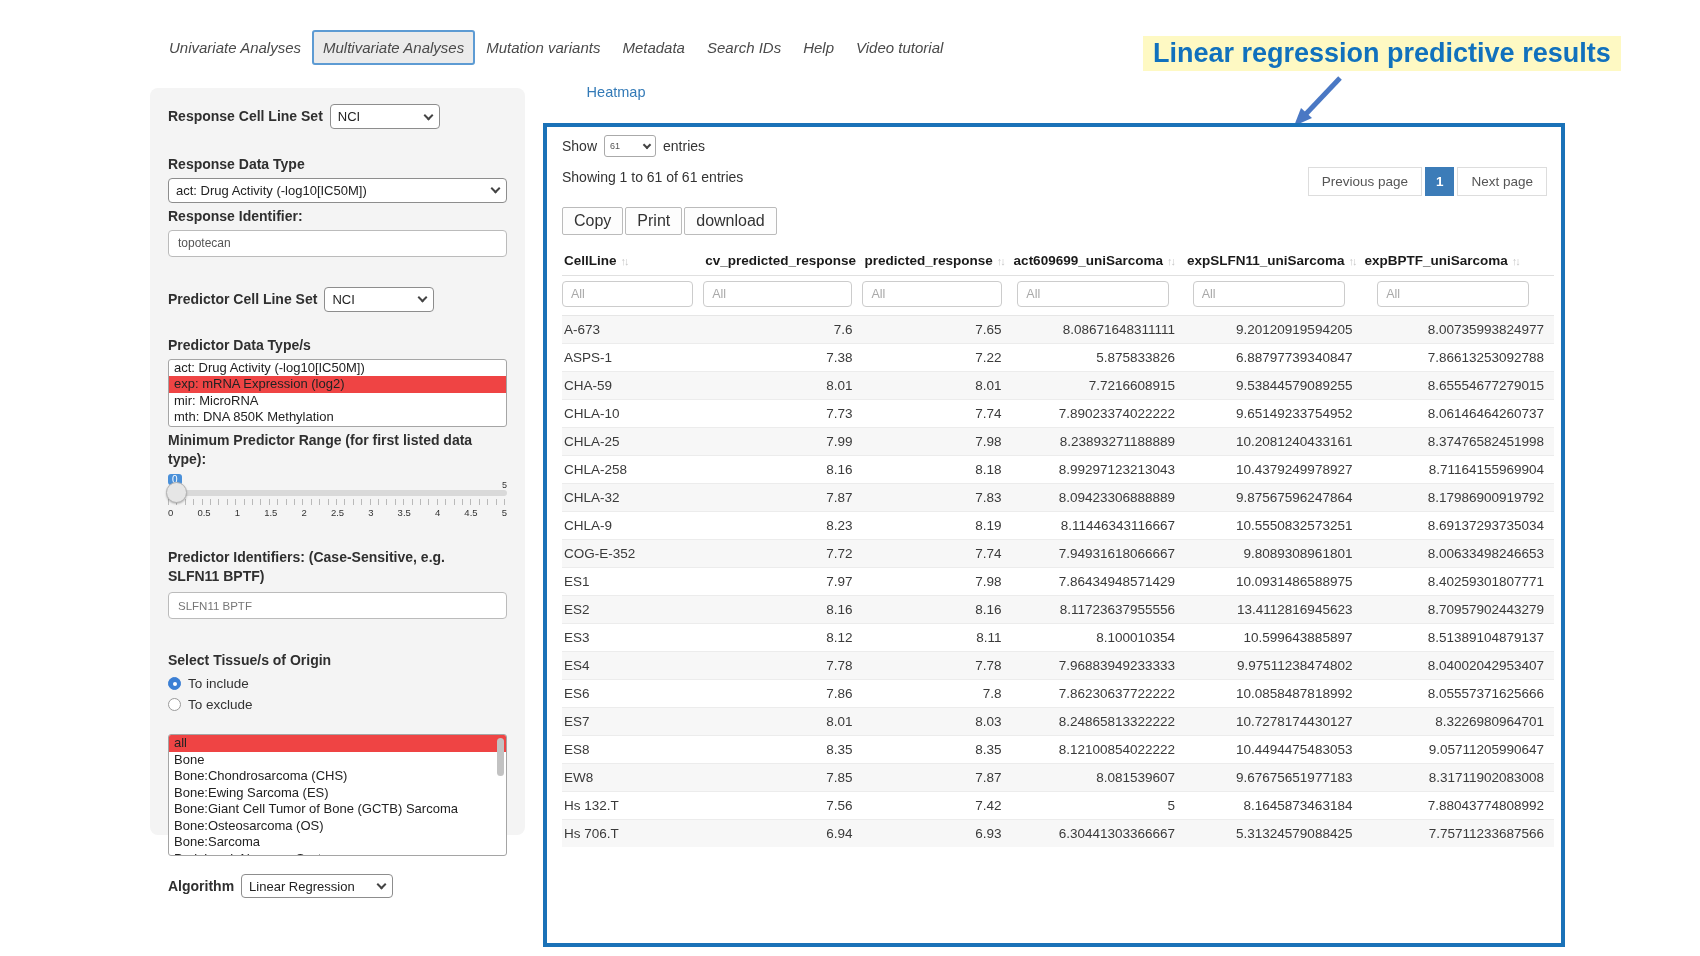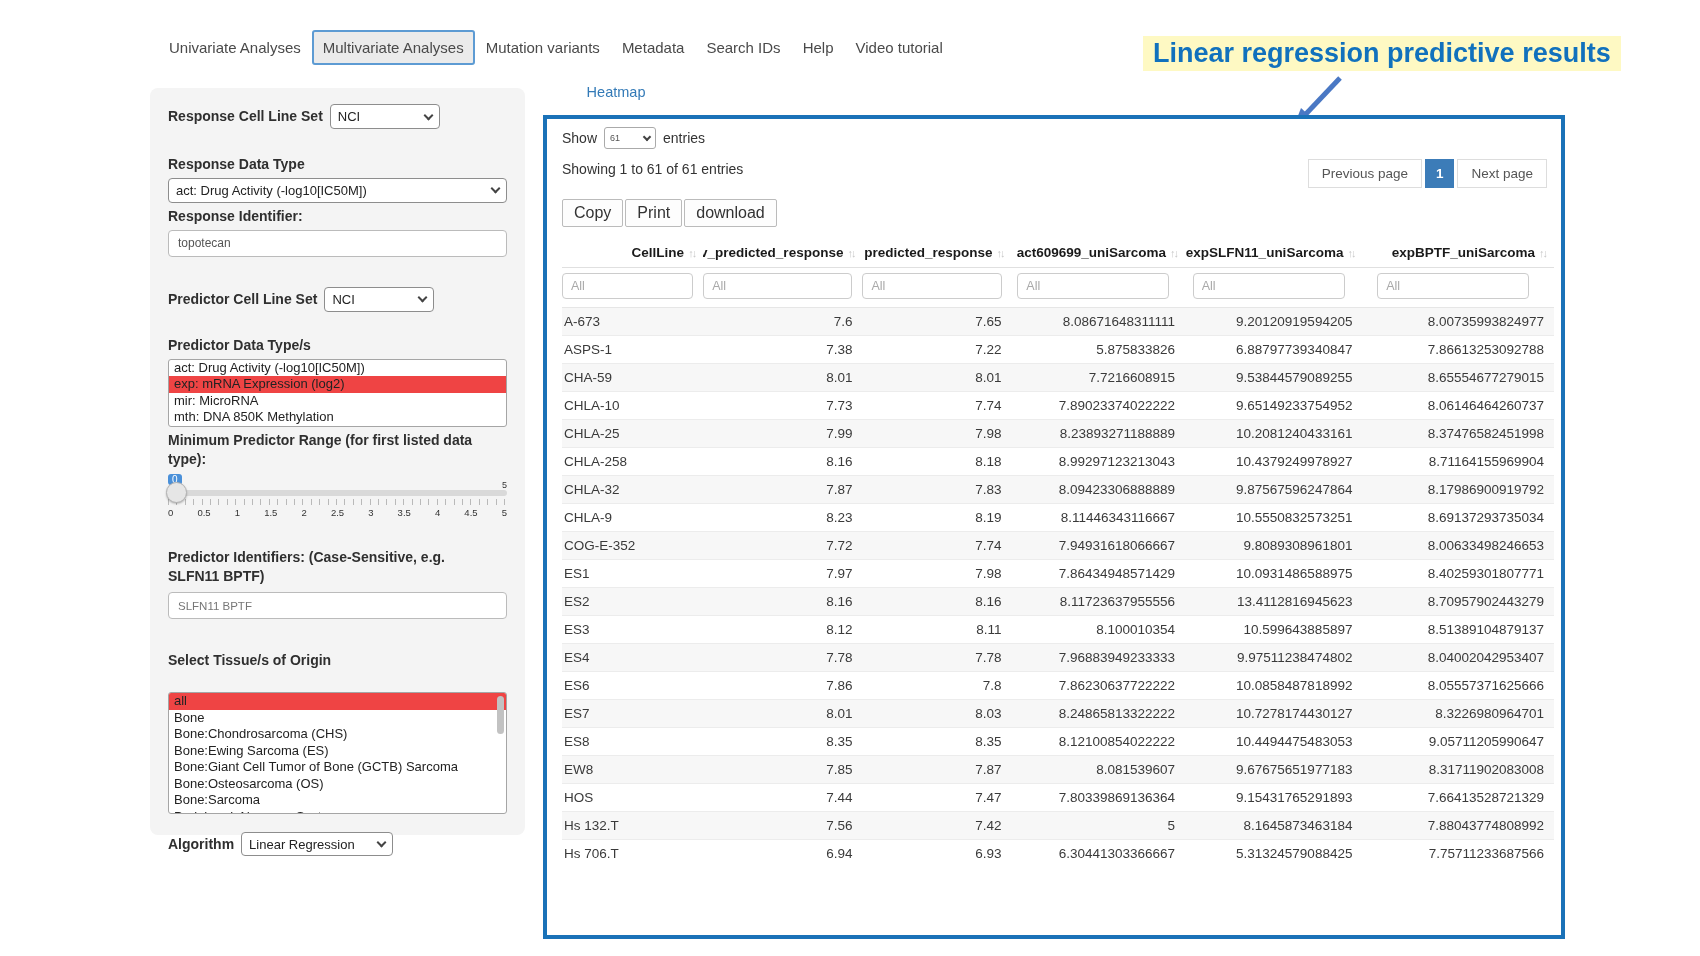--- a/index.html
+++ b/index.html
@@ -1,20 +1,20 @@
 <!DOCTYPE html>
 <html><head>
 <meta charset="utf-8">
 <style>
   * { margin:0; padding:0; box-sizing:border-box; }
   body { background:#fff; font-family:"Liberation Sans", sans-serif; }
   .canvas { position:relative; width:1700px; height:956px; background:#fff; overflow:hidden; }
 
   
-  .top-nav { position:absolute; left:158px; top:30px; display:flex; align-items:center; }
+  .top-nav { position:absolute; left:158px; top:30px; display:flex; align-items:center;font-style:italic; }
   .nav-item { font-size:15px; color:#4a4a4a; padding:9px 11px; cursor:pointer; white-space:nowrap; }
   .nav-item.active { background:#ebebeb; border:2px solid #5d9bd3; border-radius:3px; padding:7px 9px; }
 
   
   .annot-title { position:absolute; left:1143px; top:36px; font-size:27px; font-weight:bold;
                  color:#1171bd; background:#fef9c3; padding:2px 10px; white-space:nowrap; }
   .annot-arrow { position:absolute; left:1288px; top:72px; }
 
   
   .sidebar { position:absolute; left:150px; top:88px; width:375px; height:747px;
@@ -54,41 +54,41 @@
   .radio.checked::after { content:""; position:absolute; left:3.5px; top:3.5px; width:4px; height:4px;
                           border-radius:50%; background:#fff; }
   .radio-label { font-size:13.5px; color:#333; }
 
   
   .rtabs { position:absolute; left:558px; top:84px; display:flex; align-items:center; gap:30px; height:34px;flex-direction:column; }
   .rtab { font-size:14.5px; color:#337ab7; cursor:pointer; white-space:nowrap; }
   .rtab.active { color:#222; border:3px solid #ee2326; padding:5px 12px; }
 
   
-  .panel { position:absolute; left:543px; top:115px; width:1022px; height:824px;
+  .panel { position:absolute; left:543px; top:123px; width:1022px; height:824px;
            border:4px solid #1a72b8; background:#fff; padding:8px 15px; }
   .show-row { display:flex; align-items:center; gap:7px; font-size:14px; color:#333; }
   .mini-select { display:flex; align-items:center; justify-content:space-between; width:52px; height:22px;
                  border:1px solid #aaa; border-radius:3px; background:#fff; padding:0 5px; cursor:pointer; }
   .mini-select .val { font-size:9px; color:#555; }
   .mini-select .chev { width:6px; height:6px; }
   .showing-text { margin-top:12px; font-size:14px; color:#333; }
   .pagination { position:absolute; right:14px; top:40px; display:flex; gap:3px; }
   .pg-btn { border:1px solid #ddd; background:#fff; color:#555; font-size:13.5px; padding:6px 13px;
             cursor:pointer; font-family:"Liberation Sans", sans-serif; }
   .pg-btn.active { background:#3c7cb8; border-color:#3c7cb8; color:#fff; font-weight:bold; padding:6px 10px; }
   .btn-row { margin-top:22px; display:flex; gap:2px; }
   .dt-btn { border:1px solid #bbb; border-radius:2px; background:#fdfdfd; color:#333; font-size:16px;
             padding:4px 11px; cursor:pointer; font-family:"Liberation Sans", sans-serif; }
 
   
   table.data-table { margin-top:10px; width:992px; border-collapse:collapse; table-layout:fixed; }
   .data-table th, .data-table td { font-size:13.5px; overflow:hidden; white-space:nowrap; }
   .data-table thead th { padding:8px 8px 7px 2px; border-bottom:1px solid #e0e0e0; }
-  .th-inner { display:flex; align-items:center; justify-content:flex-end; gap:4px; }
+  .th-inner { display:flex; align-items:center; justify-content:flex-start; gap:4px; }
   .th-label { font-weight:bold; color:#1a1a1a; }
   .sort-icon { color:#c8c8c8; font-size:11px; letter-spacing:-2px; flex:0 0 auto; }
   .data-table thead.filters th { padding:5px 10px 8px 0; border-bottom:1px solid #e6e6e6; }
   .filter-input { width:100%; max-width:152px; height:26px; border:1px solid #ccc; border-radius:4px;
                   padding:0 8px; font-size:12.5px; color:#444; font-family:"Liberation Sans", sans-serif; }
   .filter-input::placeholder { color:#a9a9a9; }
   .data-table tbody td { padding:6px 10px 6px 2px; color:#3a3a3a; border-top:1px solid #ececec; }
   .data-table tbody tr:nth-child(odd) td { background:#f7f7f7; }
   .data-table td.num { text-align:right; }
   .data-table th:nth-child(1){width:140px;} .data-table th:nth-child(2){width:158px;}
@@ -173,20 +173,30 @@
           <span>4</span>
           <span>4.5</span>
           <span>5</span>
         </div>
     </div>
 
     <div class="sb-label mt14" style="width:330px">Predictor Identifiers: (Case-Sensitive, e.g. SLFN11 BPTF)</div>
     <input class="sb-input mt6" style="font-size: 11.5px; color: rgb(119, 119, 119);" value="SLFN11 BPTF">
 
     <div class="sb-label" style="margin-top:32px">Select Tissue/s of Origin</div>
+    <div id="tissue-radios">
+        <div class="radio-row">
+          <span class="radio checked"></span>
+          <span class="radio-label">To include</span>
+        </div>
+        <div class="radio-row">
+          <span class="radio"></span>
+          <span class="radio-label">To exclude</span>
+        </div>
+      </div>
 
     <div class="listbox mt22" style="height:122px">
       <div class="scroll-thumb"></div>
     <div class="opt sel">all</div>
         <div class="opt">Bone</div>
         <div class="opt">Bone:Chondrosarcoma (CHS)</div>
         <div class="opt">Bone:Ewing Sarcoma (ES)</div>
         <div class="opt">Bone:Giant Cell Tumor of Bone (GCTB) Sarcoma</div>
         <div class="opt">Bone:Osteosarcoma (OS)</div>
         <div class="opt">Bone:Sarcoma</div>
@@ -418,28 +428,20 @@
           </tr>
           <tr>
             <td class="name">EW8</td>
             <td class="num">7.85</td>
             <td class="num">7.87</td>
             <td class="num">8.081539607</td>
             <td class="num">9.67675651977183</td>
             <td class="num">8.31711902083008</td>
           </tr>
           <tr>
-            <td class="name">HOS</td>
-            <td class="num">7.44</td>
-            <td class="num">7.47</td>
-            <td class="num">7.80339869136364</td>
-            <td class="num">9.15431765291893</td>
-            <td class="num">7.66413528721329</td>
-          </tr>
-          <tr>
             <td class="name">Hs 132.T</td>
             <td class="num">7.56</td>
             <td class="num">7.42</td>
             <td class="num">5</td>
             <td class="num">8.1645873463184</td>
             <td class="num">7.88043774808992</td>
           </tr>
           <tr>
             <td class="name">Hs 706.T</td>
             <td class="num">6.94</td>

